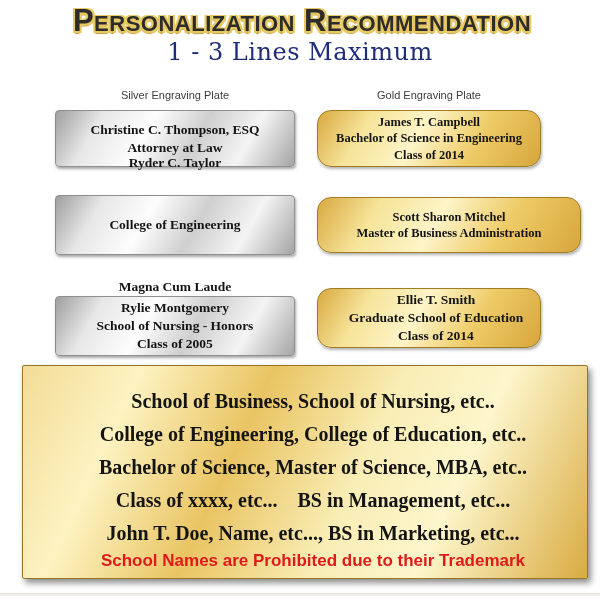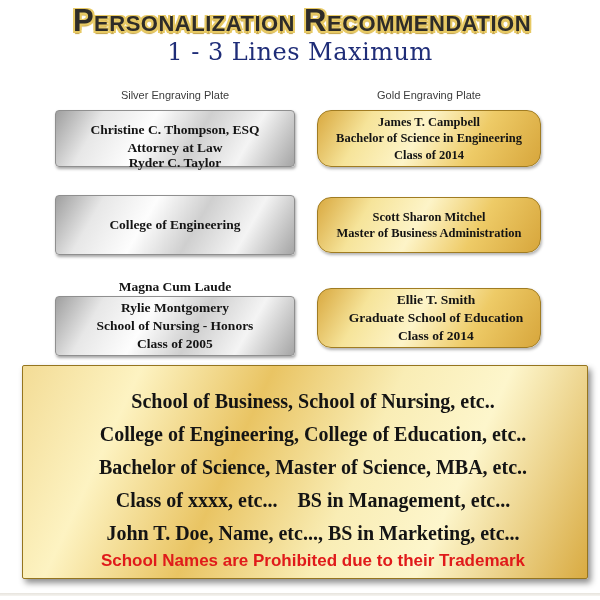--- a/index.html
+++ b/index.html
@@ -43,21 +43,21 @@
   .gold{
     background:linear-gradient(120deg,#d9a940 0%,#f6e49a 22%,#fdf4c8 45%,
                #eecb67 70%,#d7a63c 100%);
     border:1px solid #a07c22;border-radius:14px;
     box-shadow:1px 2px 3px rgba(0,0,0,0.3);
   }
   .s1{left:55px;top:110px;width:240px;height:57px;}
   .s2{left:55px;top:195px;width:240px;height:60px;gap:44px;}
   .s3{left:55px;top:288px;width:240px;height:60px;margin-top:8px;}
   .g1{left:317px;top:110px;width:224px;height:57px;}
-  .g2{left:317px;top:197px;width:224px;height:56px;}
+  .g2{left:317px;top:197px;width:264px;height:56px;}
   .g3{left:317px;top:288px;width:224px;height:60px;padding-left:18px;}
   .g1 .line,.g2 .line{font-size:12.5px;}
   .example-plate{
     position:absolute;left:22px;top:365px;width:566px;height:214px;
     box-sizing:border-box;
     background:linear-gradient(115deg,#f3dc96 0%,#fdf3c2 18%,#e9c463 38%,
                #f9edb5 58%,#fdf6cc 74%,#d9ab42 100%);
     border:1px solid #95751f;border-radius:2px;
     box-shadow:3px 4px 6px rgba(0,0,0,0.45);
     padding:19px 10px 0 26px;

